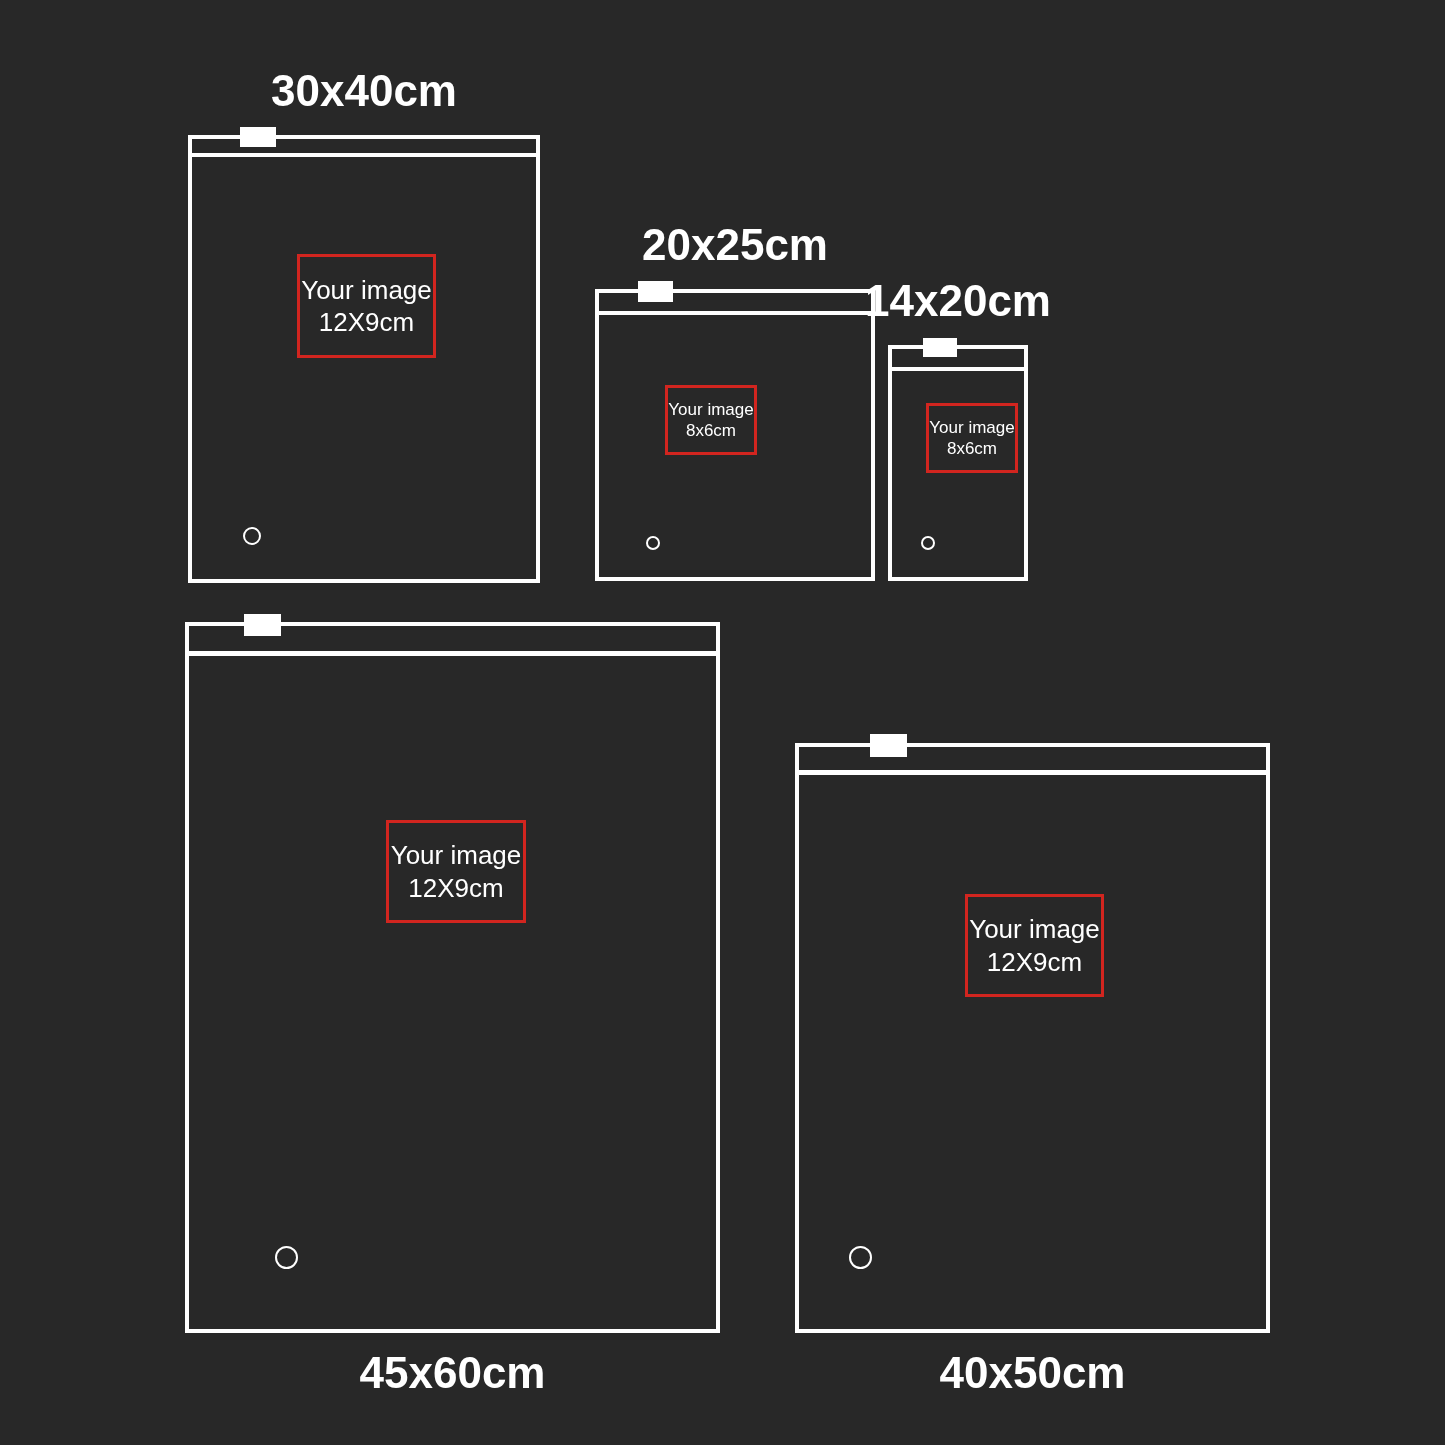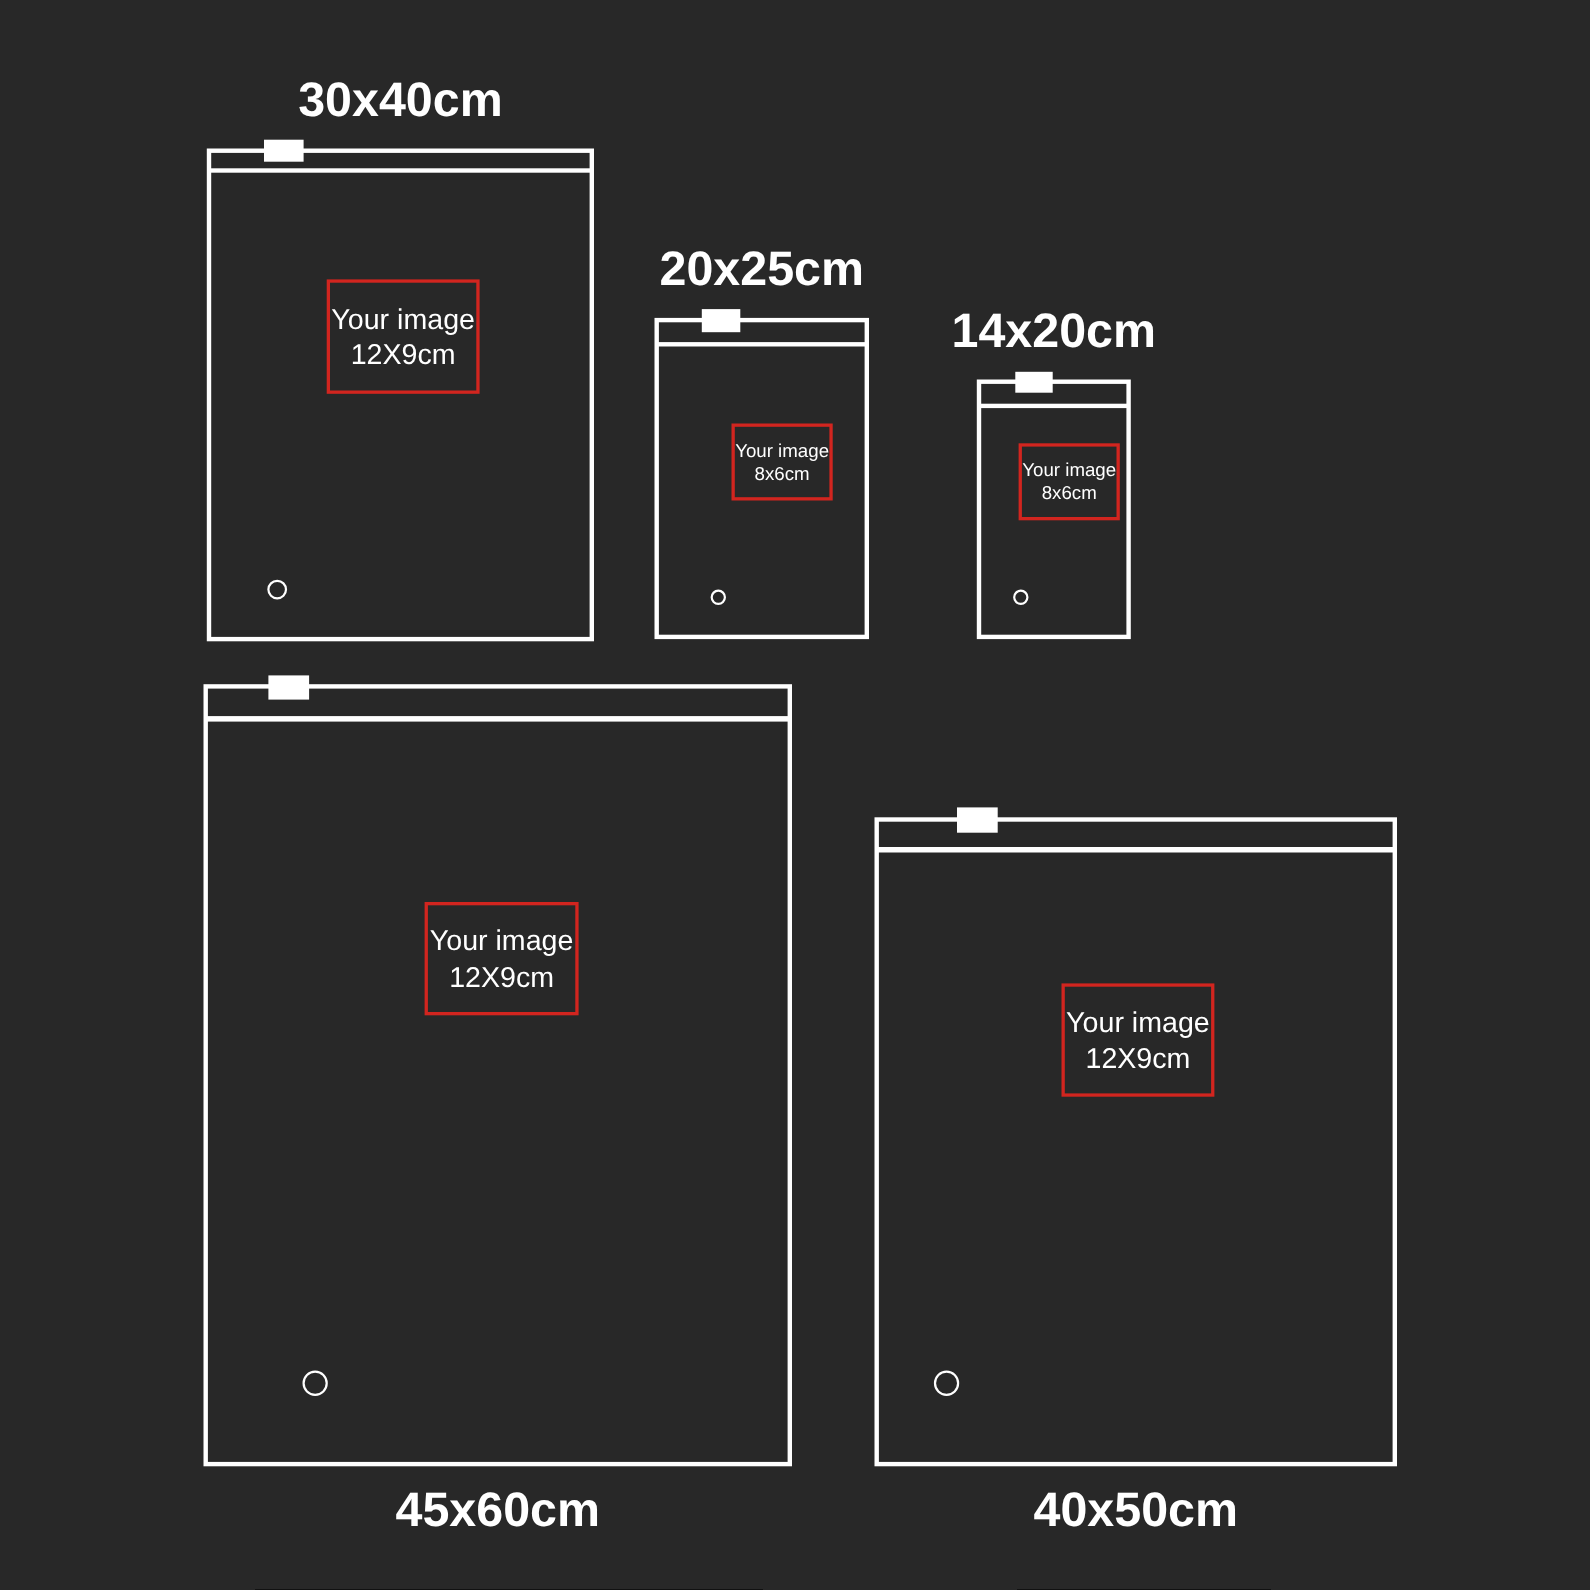--- a/index.html
+++ b/index.html
@@ -16,21 +16,21 @@
     overflow:hidden;
     font-family:"Liberation Sans", sans-serif;
   }
 
   
   .bag{
     position:absolute;
     border:4px solid var(--line);
   }
   .b1{ left:188px; top:135px;  width:352px; height:448px; }
-  .b2{ left:595px; top:289px;  width:195px; height:292px; }
+  .b2{ left:595px; top:289px;  width:280px; height:292px; }
   .b3{ left:888px; top:345px;  width:140px; height:236px; }
   .b4{ left:185px; top:622px;  width:535px; height:711px; }
   .b5{ left:795px; top:743px;  width:475px; height:590px; }
 
   
   .size-label{
     position:absolute; left:50%; transform:translateX(-50%);
     color:var(--line);
     font-weight:700; font-size:44px; line-height:1;
     white-space:nowrap;

